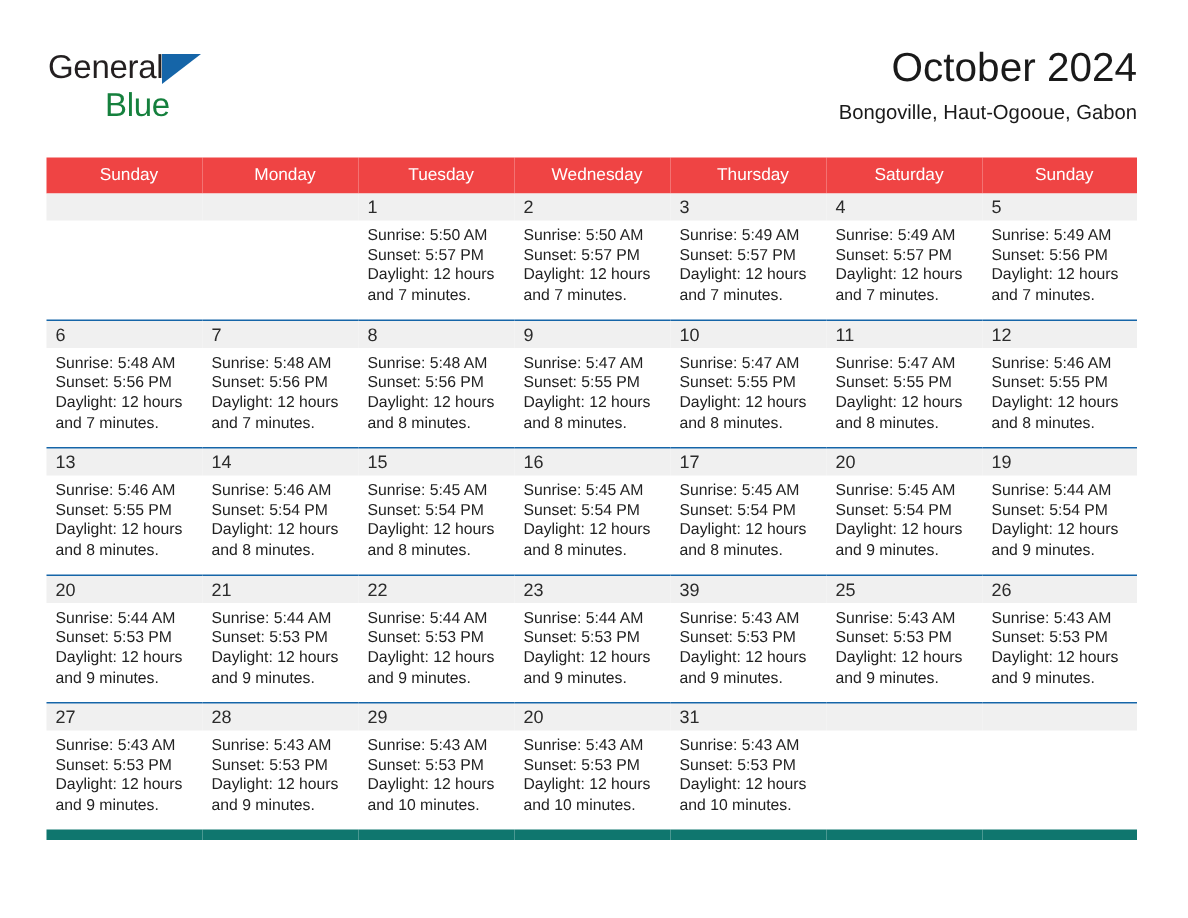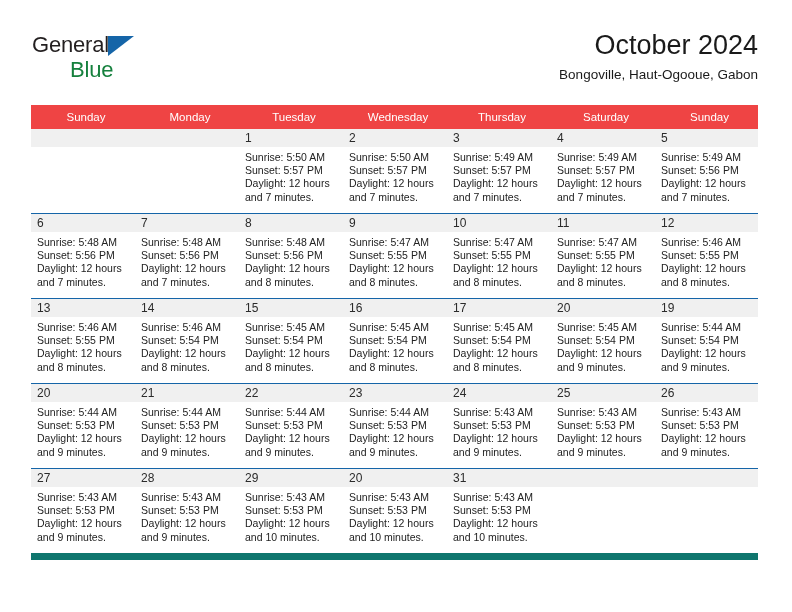--- a/index.html
+++ b/index.html
@@ -455,21 +455,21 @@
               <div class="details">
                 <div>Sunrise: 5:44 AM</div>
                 <div>Sunset: 5:53 PM</div>
                 <div>Daylight: 12 hours</div>
                 <div>and 9 minutes.</div>
               </div>
             </div>
           </td>
           <td>
             <div class="daycell">
-              <div class="daynum-band">24</div>
+              <div class="daynum-band">39</div>
               <div class="details">
                 <div>Sunrise: 5:43 AM</div>
                 <div>Sunset: 5:53 PM</div>
                 <div>Daylight: 12 hours</div>
                 <div>and 9 minutes.</div>
               </div>
             </div>
           </td>
           <td>
             <div class="daycell">

